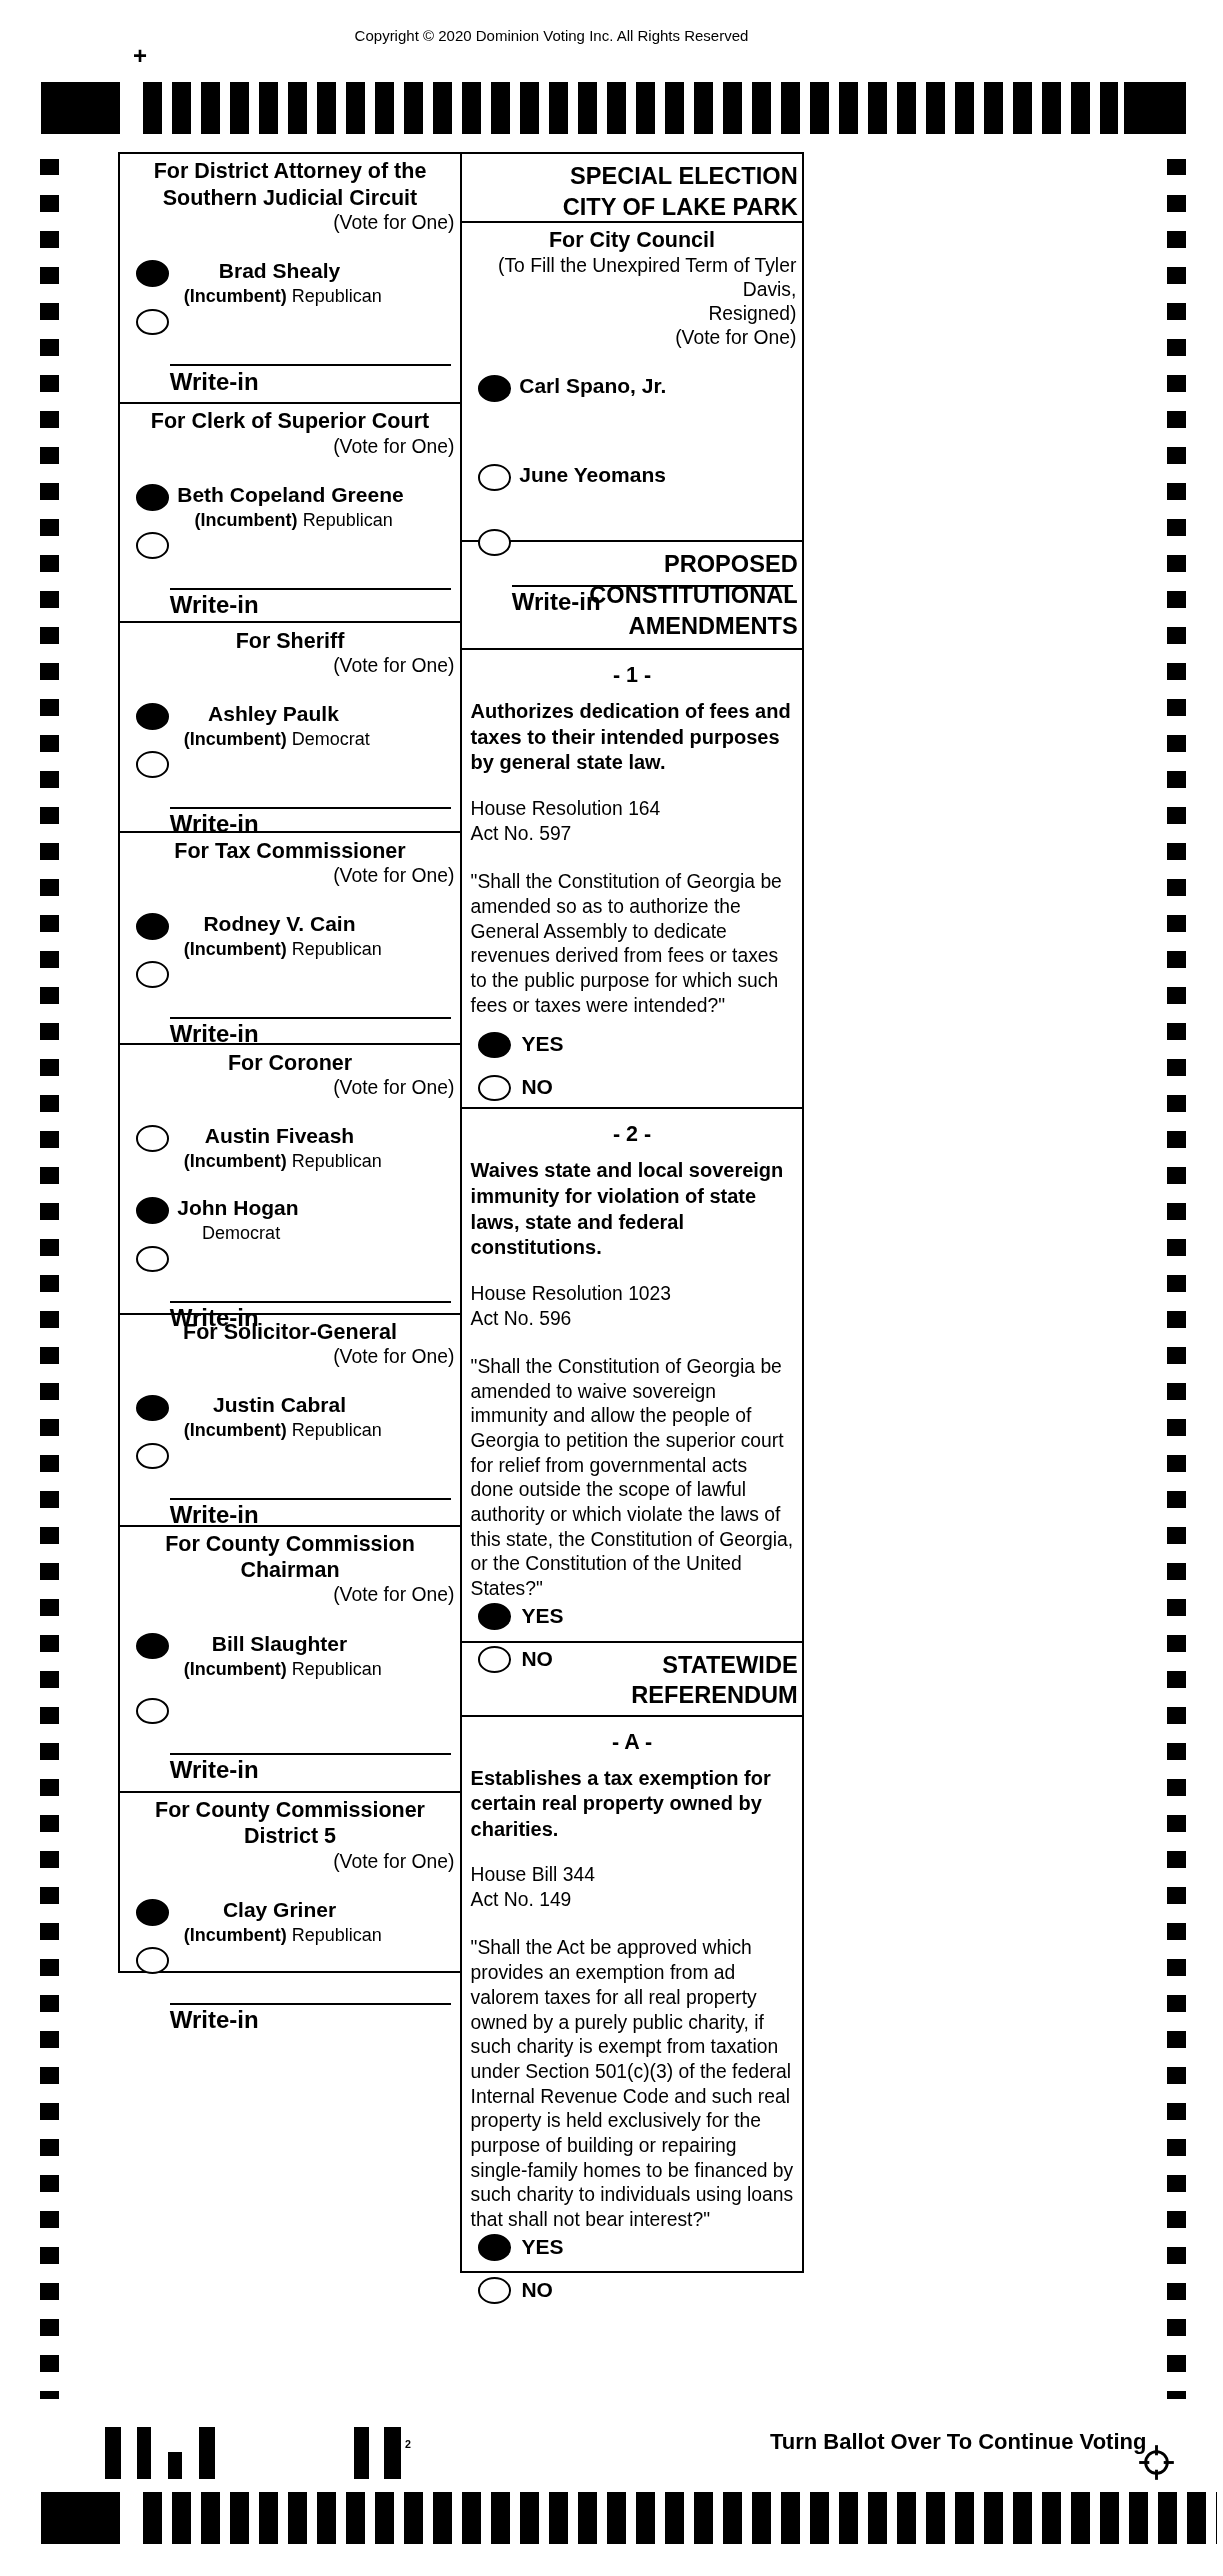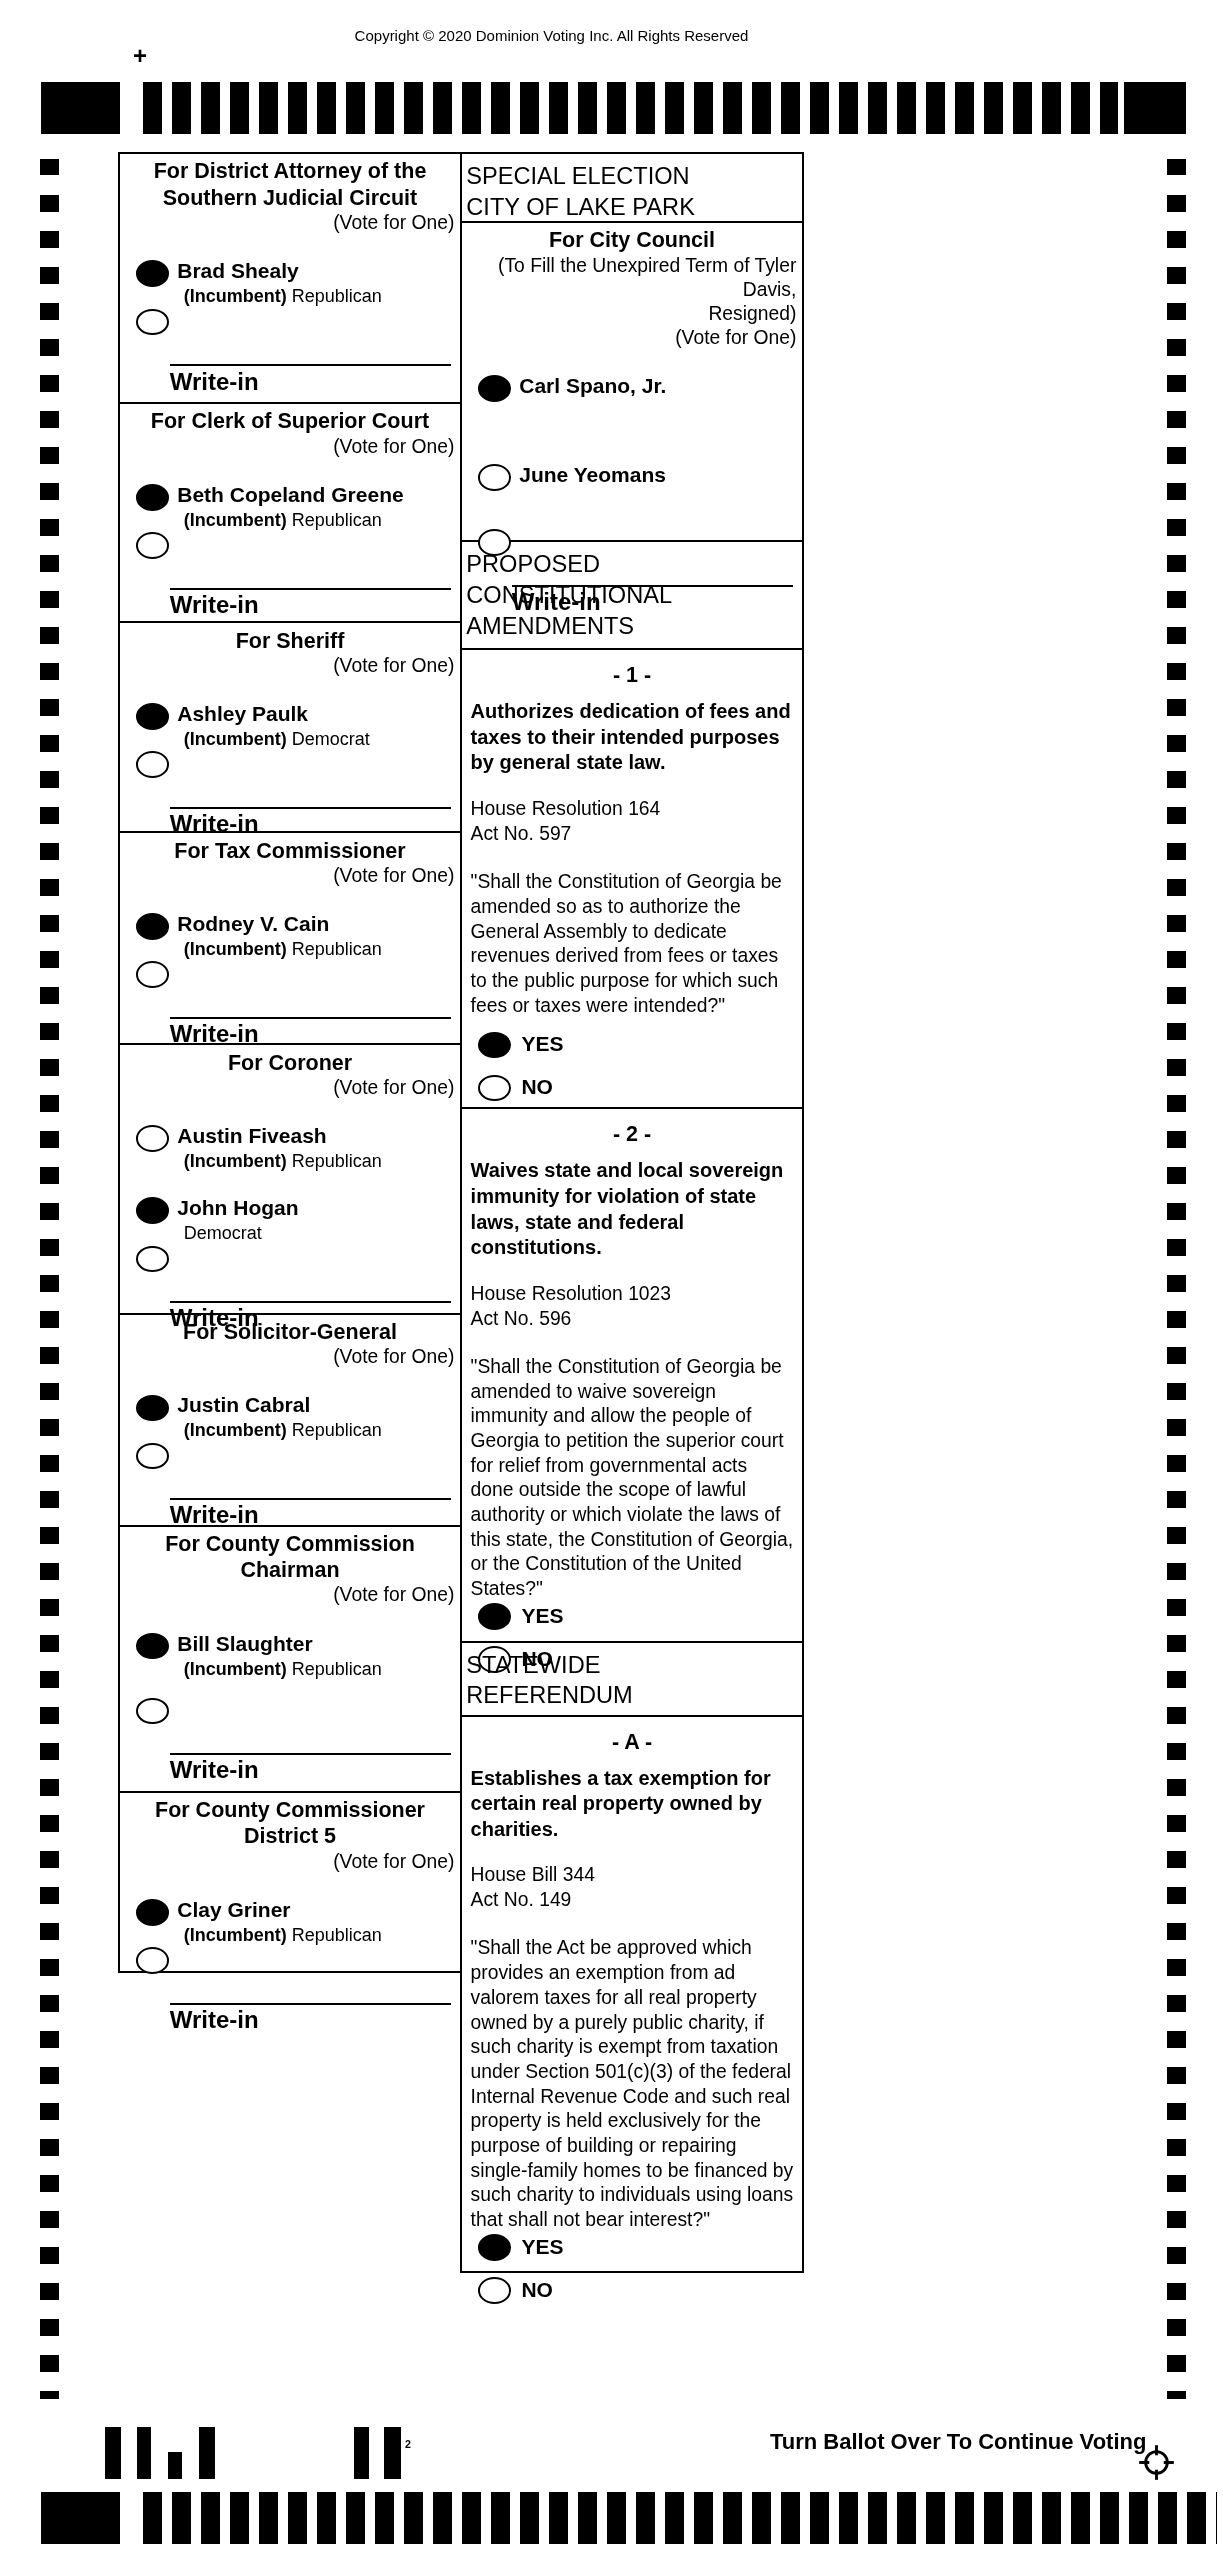--- a/index.html
+++ b/index.html
@@ -17,32 +17,32 @@
   
   .col{position:absolute;top:152px;width:344px;}
   #left-col{left:118px;}
   #right-col{left:460px;}
   .bbox{box-sizing:border-box;border:2.9px solid #000;background:#fff;margin-top:-2.9px;
         display:flex;flex-direction:column;padding:4.3px 5.7px 7.2px 5.7px;}
   .bbox:first-child{margin-top:0;}
   
   .title{font-size:21.5px;font-weight:700;text-align:center;line-height:1.22;}
   .subtitle,.instruction{font-size:19.3px;text-align:right;line-height:1.25;}
-  .hdr-line{font-size:23.6px;font-weight:400;text-align:left;line-height:1.3;}
+  .hdr-line{font-size:23.6px;font-weight:700;text-align:right;line-height:1.3;}
   .hdr-box{padding:7.2px 4.3px 8.6px 4.3px;}
   .measure-no{font-size:21.5px;font-weight:700;text-align:center;margin-top:8.6px;}
   .summary{font-size:20px;font-weight:700;line-height:1.28;margin-top:11px;padding:0 2.9px;}
   .refs{font-size:19.3px;line-height:1.3;margin-top:20px;padding:0 2.9px;}
   .question{font-size:19.3px;line-height:1.28;margin-top:24px;padding:0 2.9px;}
   
   .cand-row{display:flex;align-items:flex-start;margin-top:24px;padding-left:10.7px;}
   .bubble{flex:0 0 auto;width:33px;height:26.5px;border:2.5px solid #000;border-radius:50%;
           box-sizing:border-box;background:#fff;margin-top:1.4px;}
   .bubble.filled{background:#000;}
-  .cand-text{margin-left:7.9px;}
+  .cand-text{margin-left:7.9px;text-align:center;}
   .cand-name{font-size:21px;font-weight:700;line-height:1.15;}
   .cand-party{font-size:18px;margin-top:2.9px;padding-left:6.4px;}
   .cand-party .inc{font-weight:700;}
   .opt-row{margin-top:auto;}
   .opt-row.second{margin-top:15px;}
   .opt-label{font-size:21px;font-weight:700;margin-left:10px;margin-top:2.1px;}
   .spacious .cand-row{margin-bottom:37px;}
   
   .write-in-block{margin-top:auto;}
   .wi-bubble-row{display:flex;padding-left:10.7px;margin-bottom:29px;}

